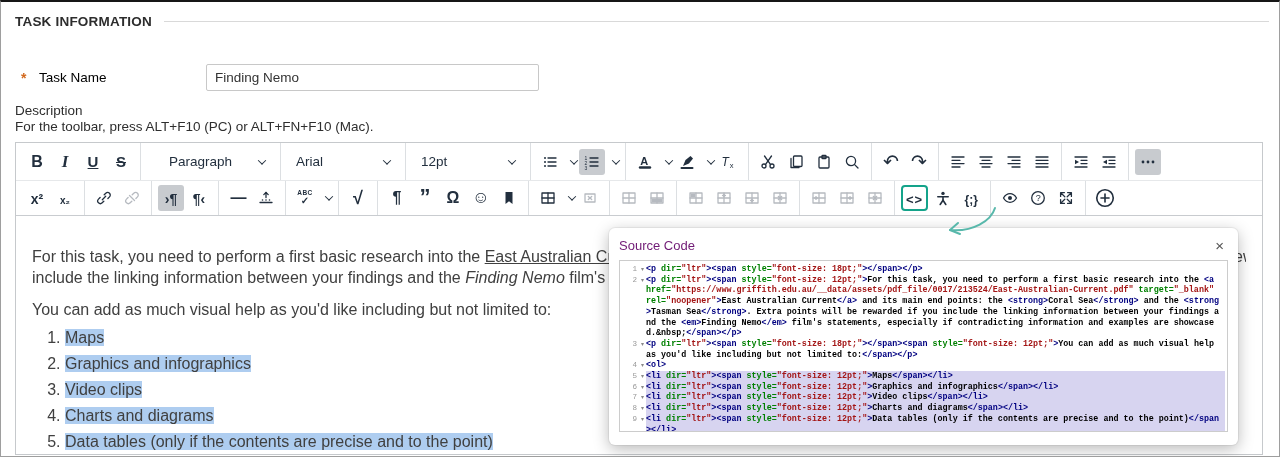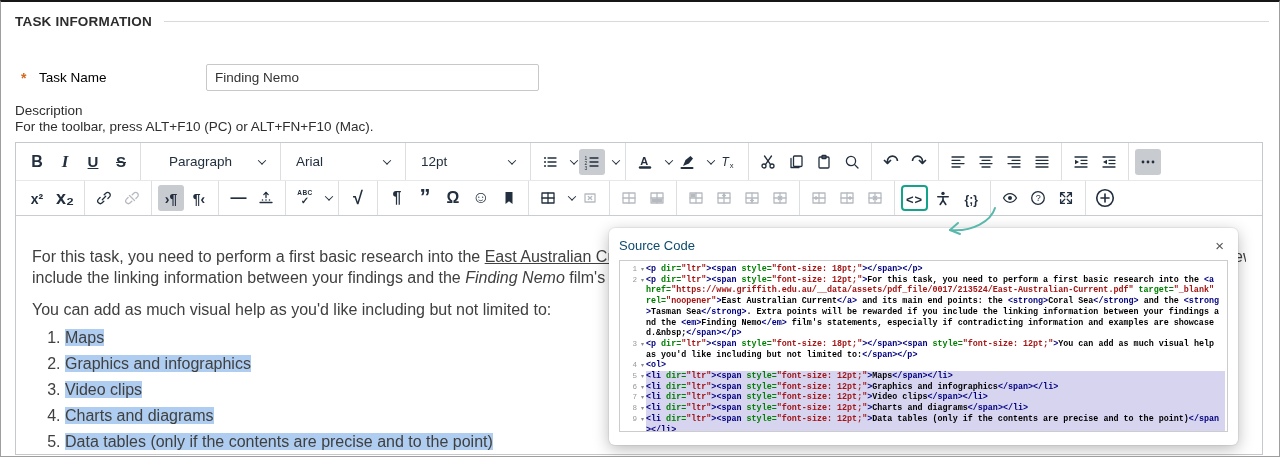--- a/index.html
+++ b/index.html
@@ -54,21 +54,21 @@
   .content p.p2 { margin-top: 11px; line-height: 21px; }
   .content ol { margin: 9px 0 0 33px; }
   .content ol li { margin-bottom: 9px; line-height: 17px; }
   .hl { background: #aecdf0; }
 
   
   .dialog { position: absolute; left: 608px; top: 226px; width: 629px; height: 217px; background: #fff;
             border-radius: 6px; box-shadow: 0 4px 16px rgba(0,0,0,.28), 0 0 0 1px rgba(0,0,0,.05);
             padding: 6px 10px 10px 10px; z-index: 5; }
   .dlg-head { display: flex; align-items: center; justify-content: space-between; height: 22px; }
-  .dlg-title { font-size: 13px; color: #0c4a6e; }
+  .dlg-title { font-size: 13px; color: #701a75; }
   .dlg-close { font-size: 15px; color: #555; cursor: pointer; line-height: 1; padding: 2px 4px; }
   .codebox { margin-top: 4px; border: 1px solid #ccc; height: 172px; overflow: hidden; background: #fff;
              font-family: "Liberation Mono", "DejaVu Sans Mono", monospace; font-size: 8.4px;
              font-weight: bold; line-height: 10.7px; padding: 3px 2px; }
   .cl { display: flex; }
   .ln { flex: 0 0 24px; text-align: right; color: #999; font-weight: normal; font-size: 7.6px; padding-right: 2px;
         user-select: none; }
   .fold { display: inline-block; width: 7px; color: #8a8a8a; font-family: "DejaVu Sans", sans-serif; font-size: 6px; }
   .cc { flex: 1; white-space: pre-wrap; word-break: break-all; color: #000; padding-right: 4px; }
   .cl.sel .cc { background: #d7d4f0; }
@@ -315,21 +315,21 @@
             </span>
           </button>
         </div>
       </div>
     <div class="tb-row tb-row2" id="tb-row2">
         <div class="tb-group">
           <button class="tb-btn">
             <span><span class="tg" style="font-size:14px">x²</span></span>
           </button>
           <button class="tb-btn">
-            <span><span class="tg" style="font-size:18px">x₂</span></span>
+            <span><span class="tg" style="font-size:10px">x₂</span></span>
           </button>
         </div>
         <div class="tb-group">
           <button class="tb-btn">
             <span>
               <svg width="16" height="16" viewBox="0 0 16 16" fill="none" stroke="currentColor" stroke-width="1.3" stroke-linecap="round" stroke-linejoin="round">
                 <path d="M6.3 9.7l3.4-3.4"></path>
                 <path d="M8.2 4.8l1.6-1.6a2.6 2.6 0 0 1 3.7 3.7l-1.6 1.6"></path>
                 <path d="M7.8 11.2l-1.6 1.6a2.6 2.6 0 0 1-3.7-3.7l1.6-1.6"></path>
               </svg>

